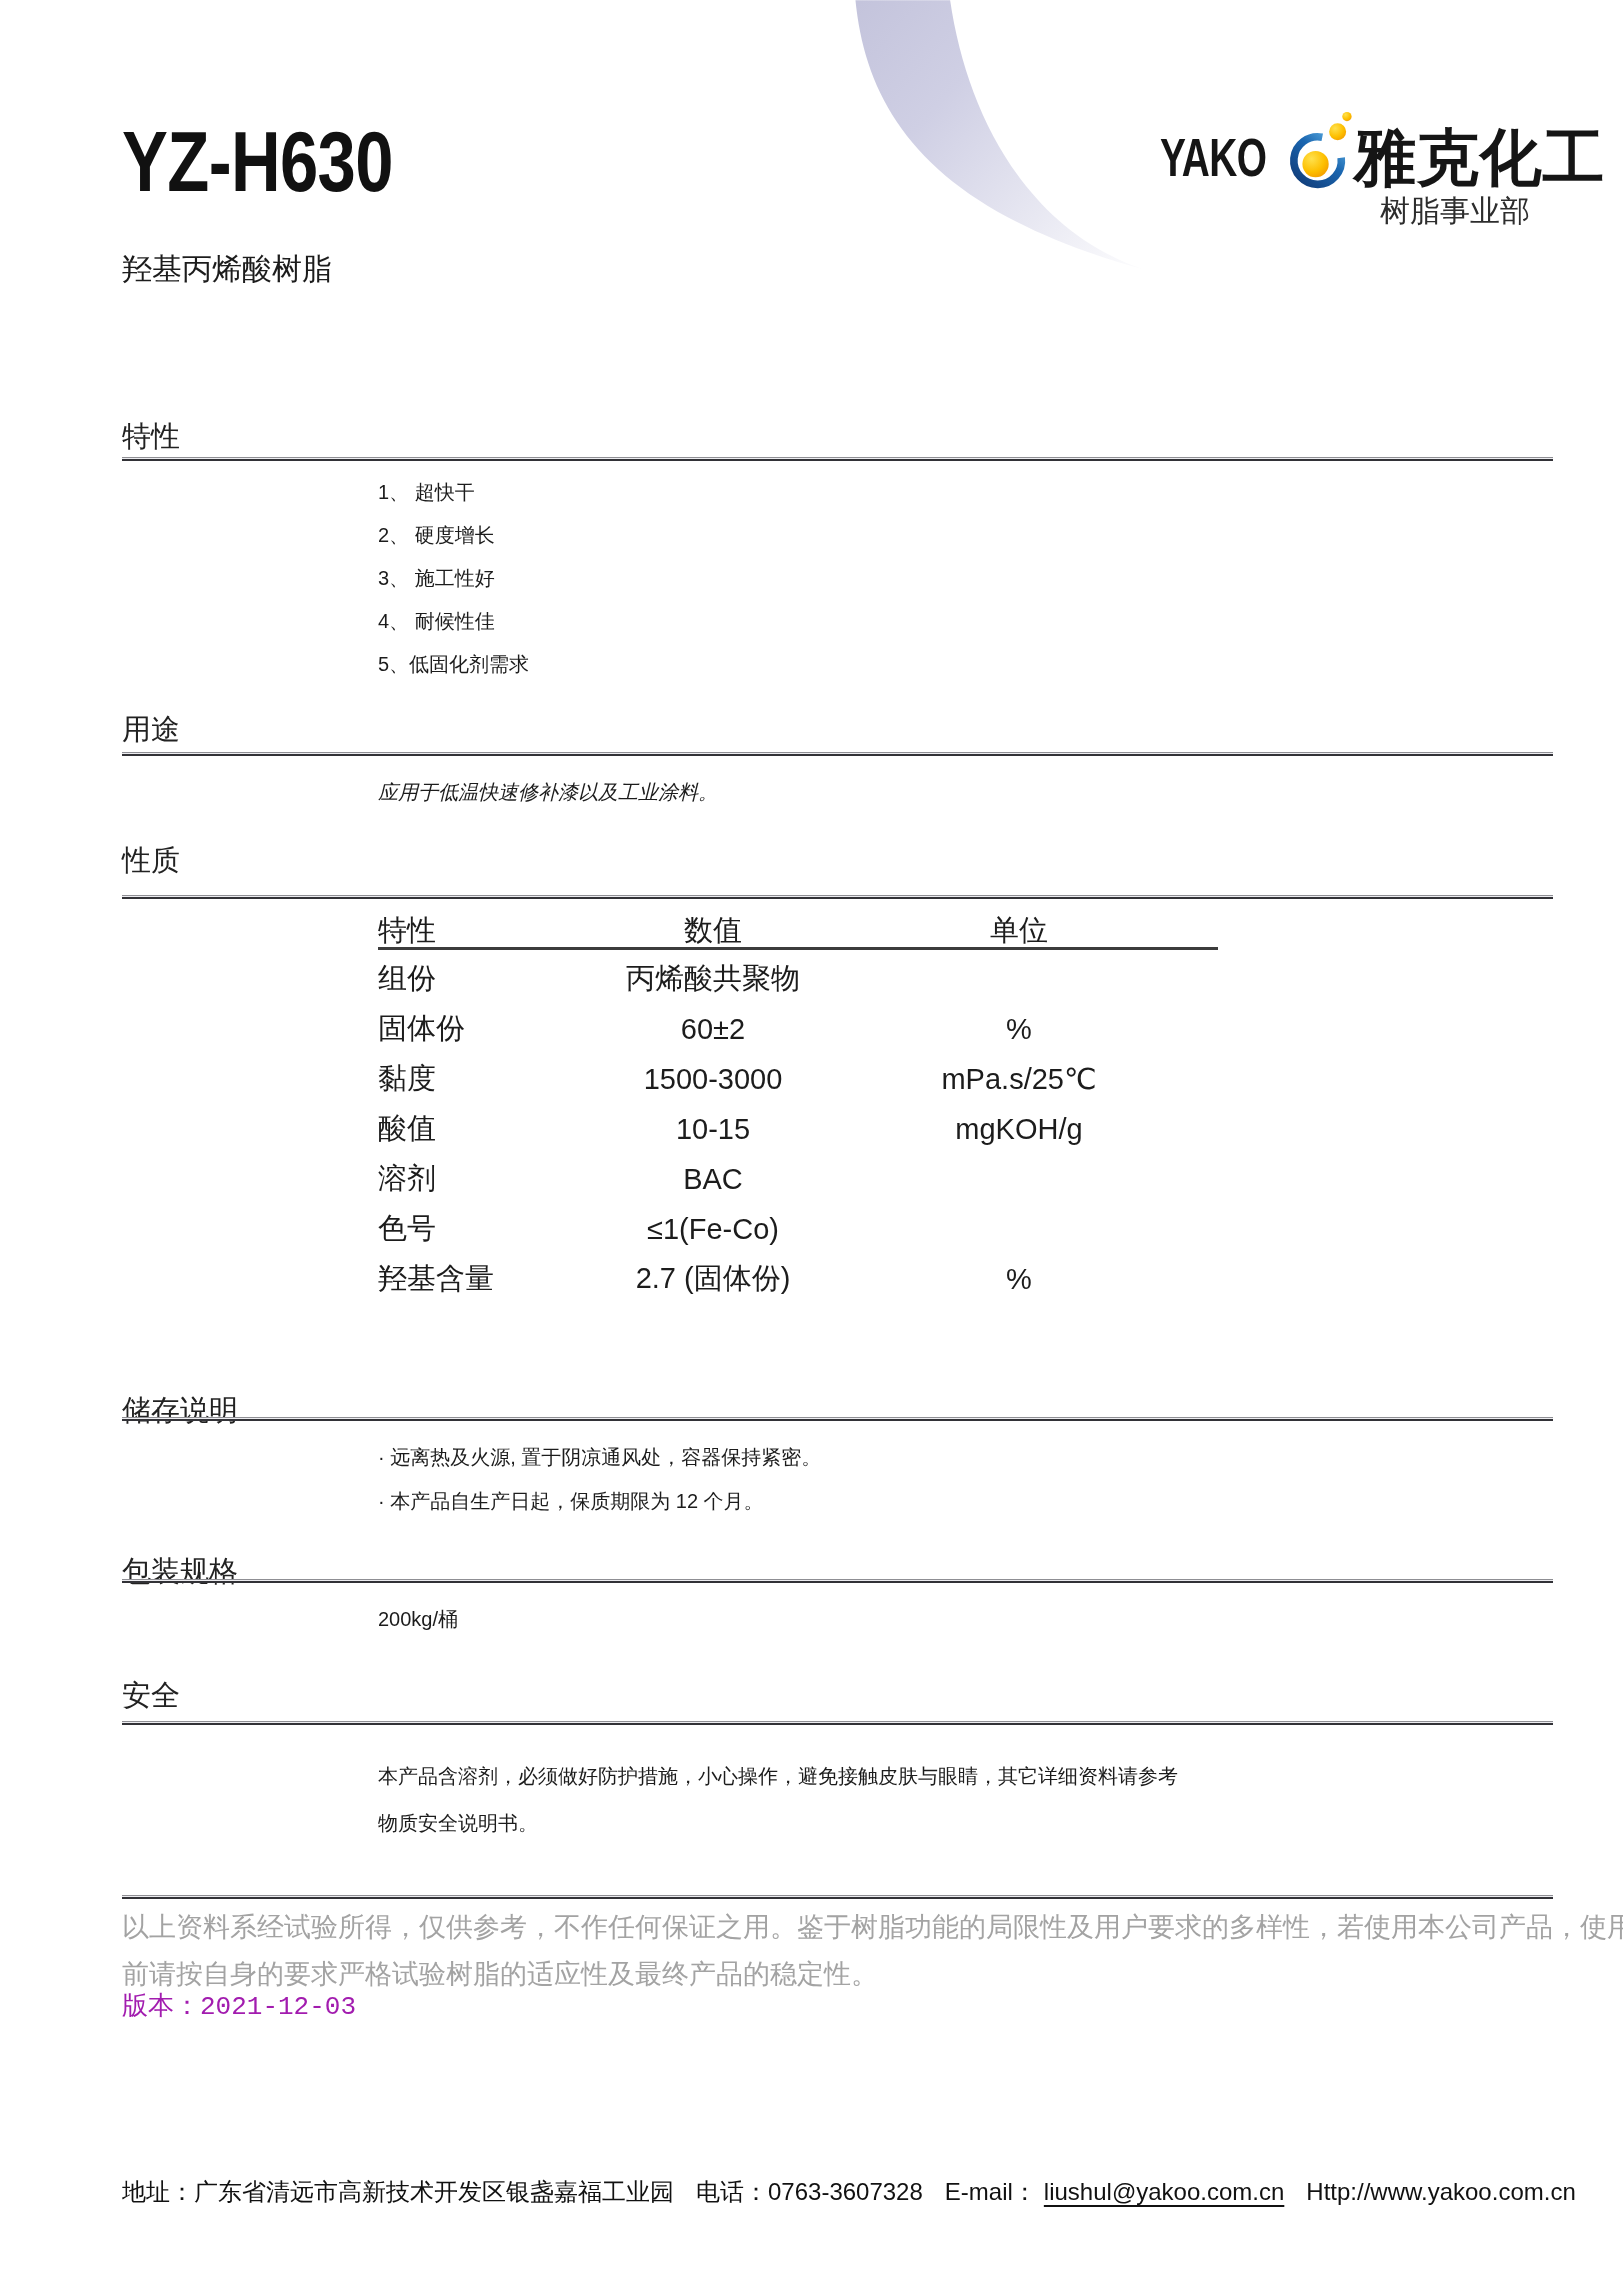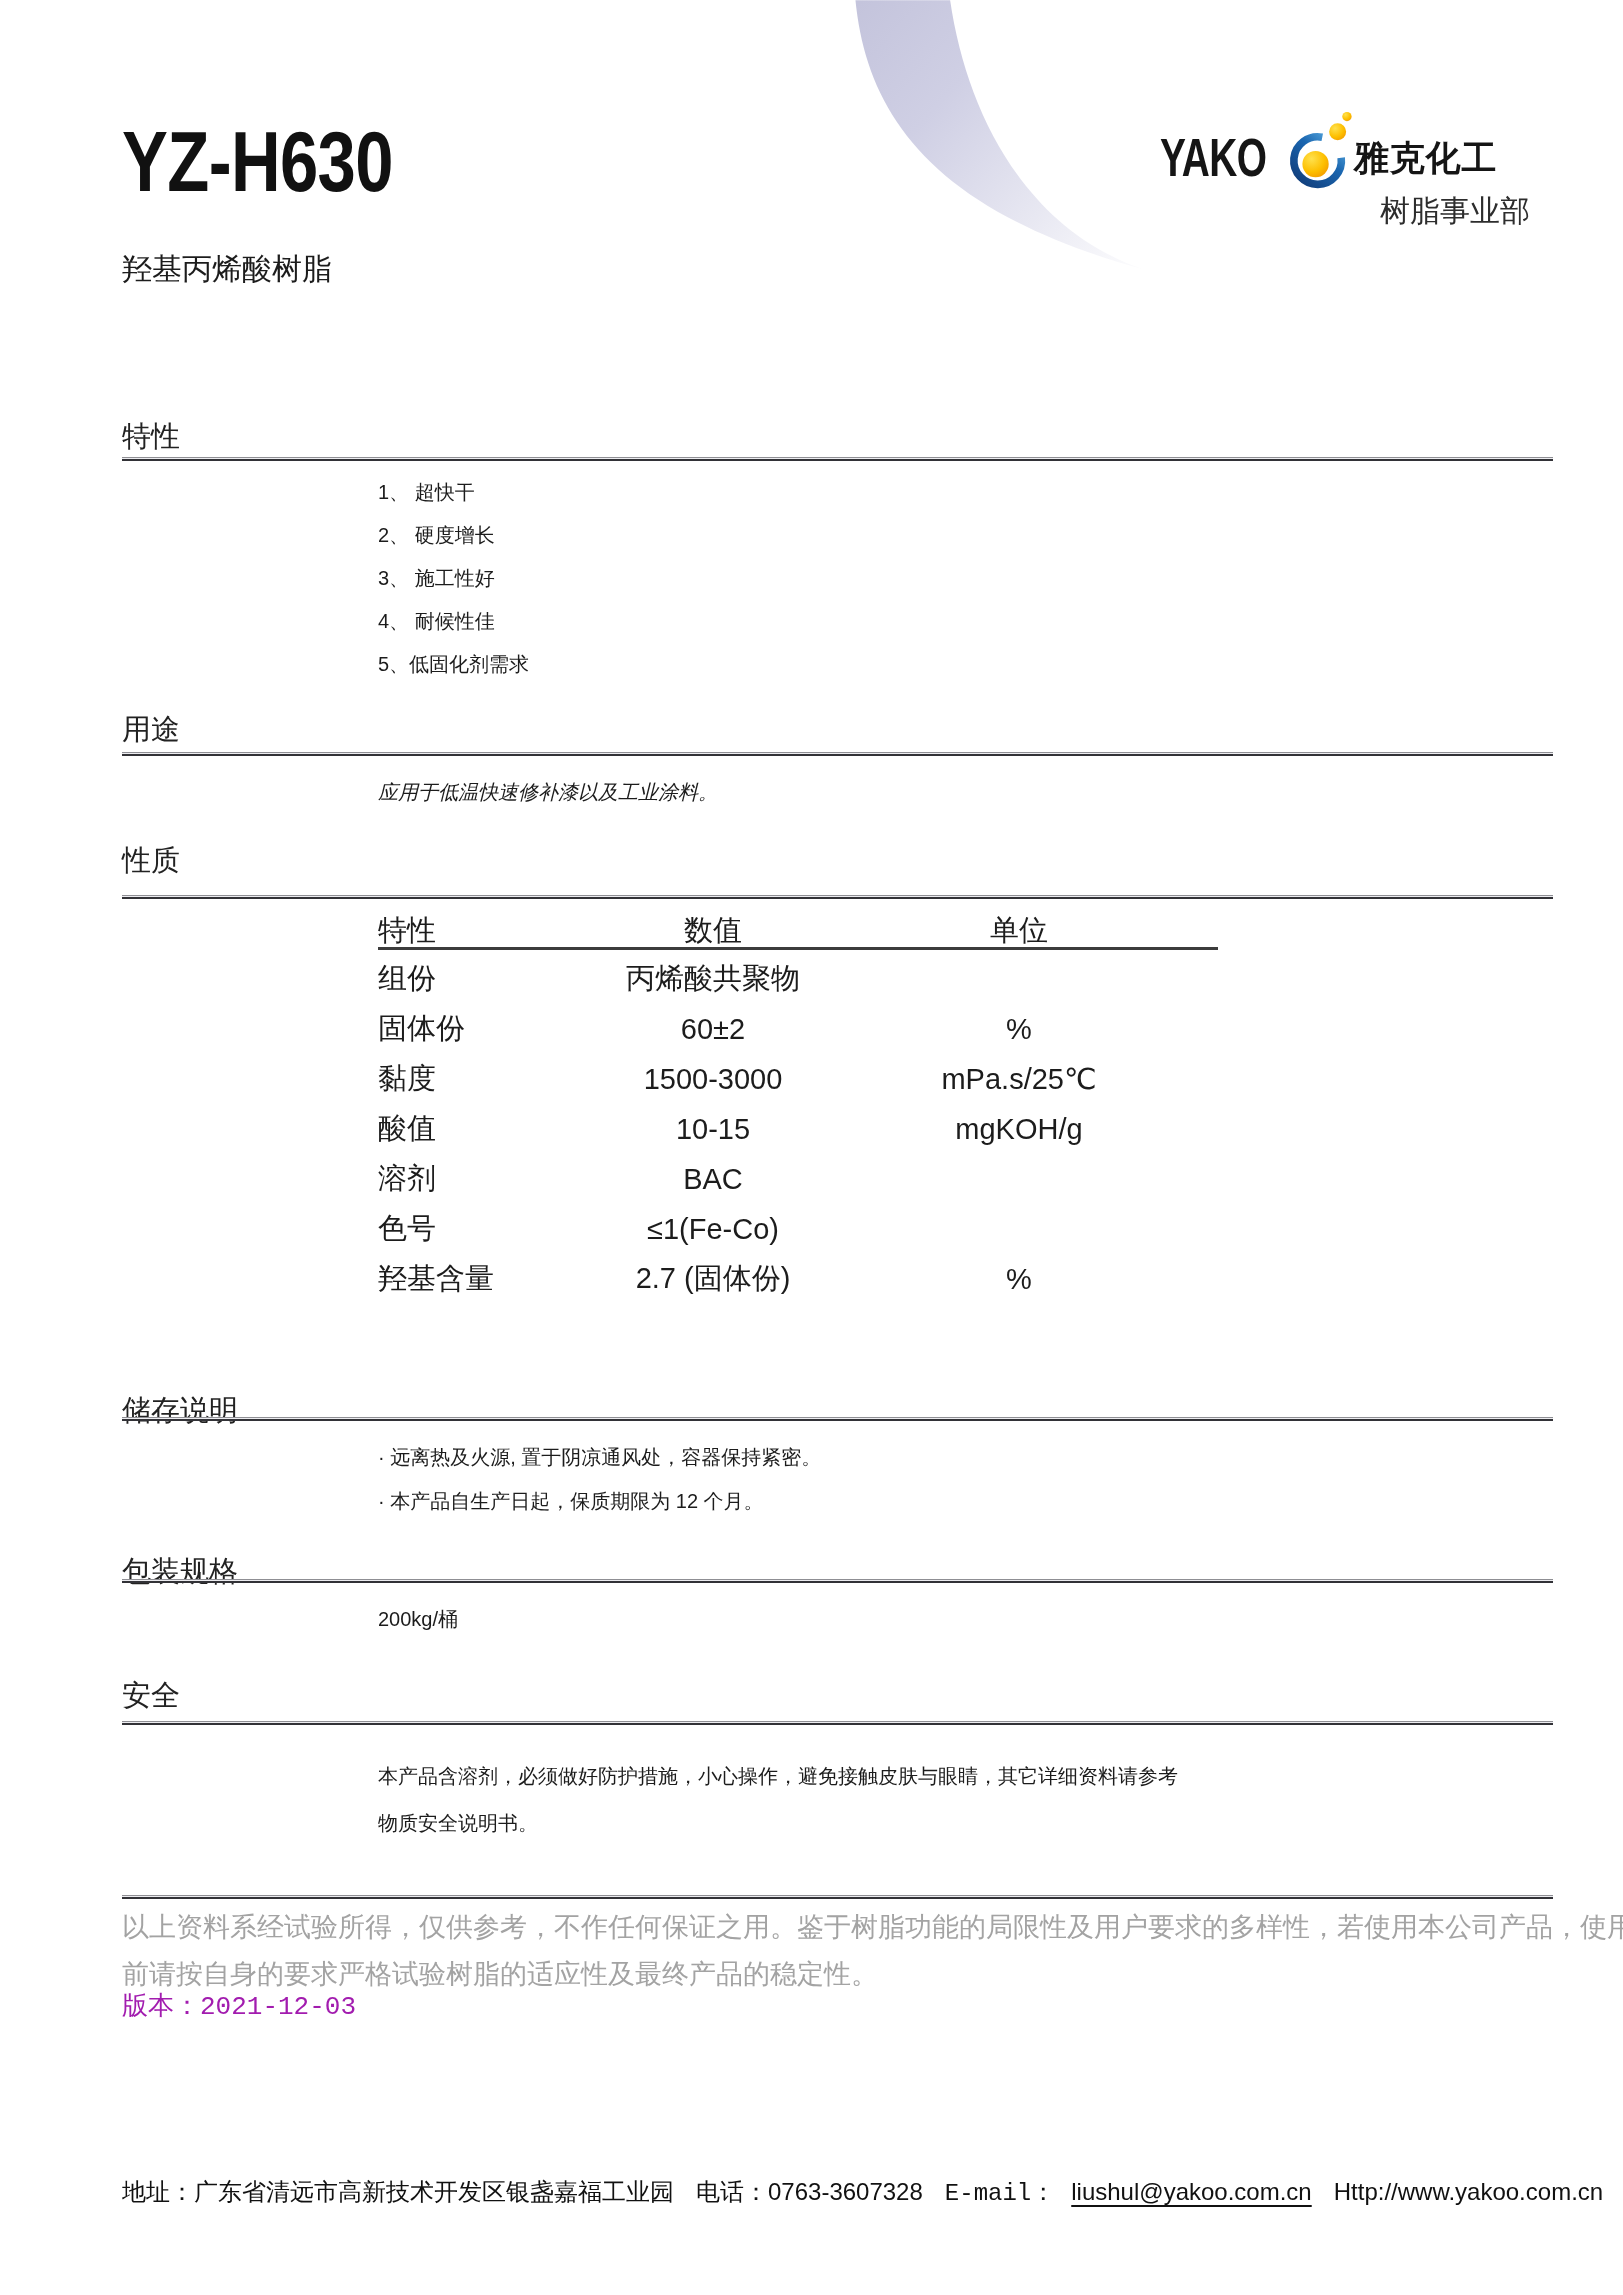--- a/index.html
+++ b/index.html
@@ -24,21 +24,21 @@
   .brand-text{
     position:absolute;left:1160px;top:127px;
     font-size:54px;font-weight:800;line-height:61px;color:#151515;
     letter-spacing:-0.8px;
     transform:scaleX(0.72);transform-origin:left top;
     white-space:nowrap;
   }
   .logo-icon{position:absolute;left:1285px;top:108px;}
   .company-name{
     position:absolute;left:1354px;top:127px;
-    font-size:35px;font-weight:900;line-height:61px;color:#151515;
+    font-size:62px;font-weight:900;line-height:61px;color:#151515;
     letter-spacing:0.8px;white-space:nowrap;
   }
   .division-name{
     position:absolute;right:93px;top:191px;
     font-size:30px;line-height:39px;color:#2d2d2d;white-space:nowrap;
   }
   .subtitle{
     position:absolute;left:122px;top:250px;
     font-size:30px;line-height:37px;color:#1c1c1c;white-space:nowrap;
   }
@@ -83,21 +83,21 @@
   .version{
     position:absolute;left:122px;top:1990px;
     font-size:26px;line-height:34px;color:#a21caf;white-space:nowrap;font-family:Liberation Mono, monospace;
   }
 
   .footer{
     position:absolute;left:122px;top:2175px;
     font-size:24px;line-height:34px;color:#111;white-space:nowrap;
   }
   .footer span{margin-right:22px;}
-  .footer .email-label{margin-right:16px;font-family:Liberation Mono, monospace;}
+  .footer .email-label{margin-right:7px;}
   .footer a{color:#111;text-decoration:underline;text-underline-offset:5px;}
 </style>
 </head>
 <body>
 
 <div class="page">
 
   <svg class="swoosh" viewBox="0 0 1920 700" xmlns="http://www.w3.org/2000/svg">
     <defs>
       <linearGradient id="swooshGrad" x1="1020" y1="0" x2="1390" y2="335" gradientUnits="userSpaceOnUse">

